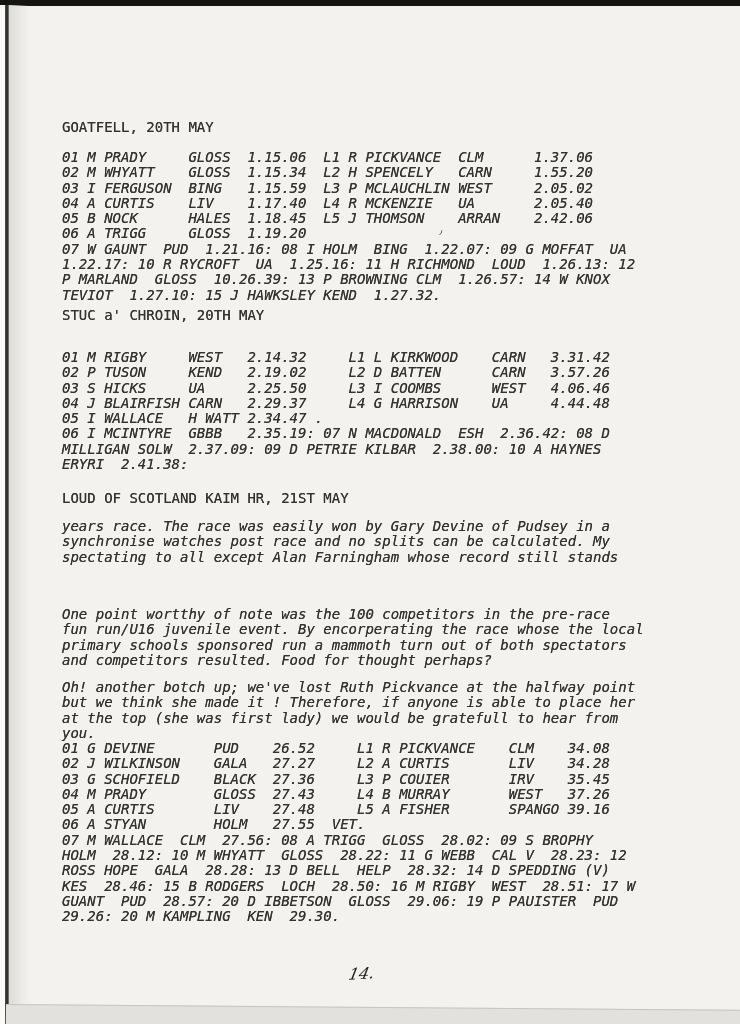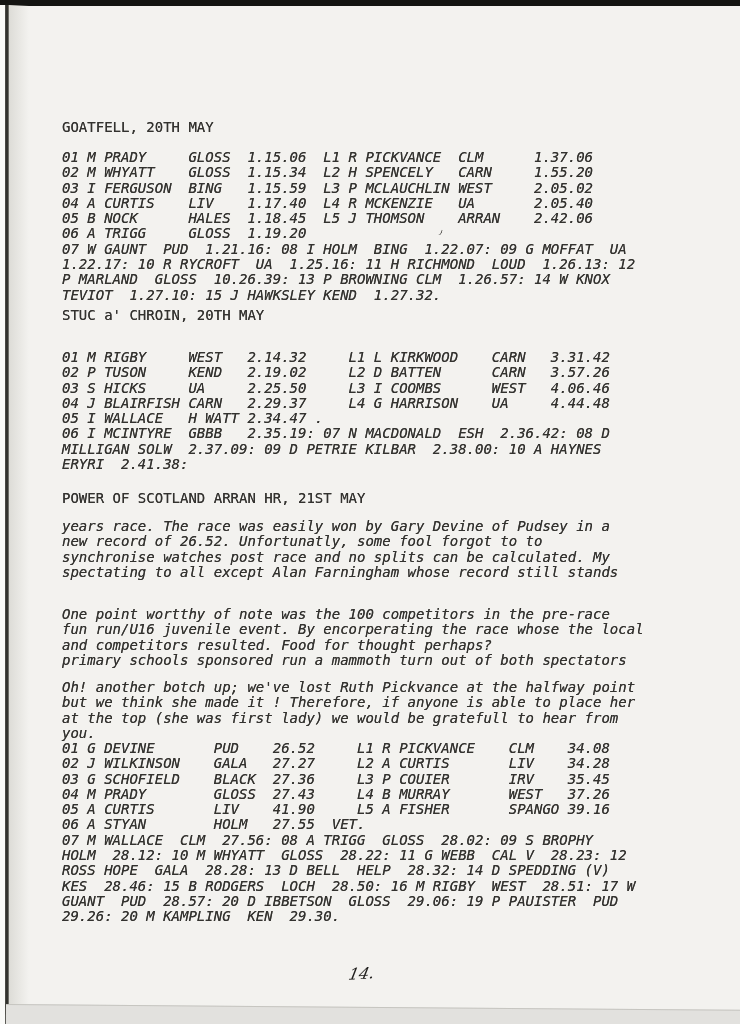--- a/index.html
+++ b/index.html
@@ -105,49 +105,48 @@
       <div class="line">01 M RIGBY     WEST   2.14.32     L1 L KIRKWOOD    CARN   3.31.42</div>
       <div class="line">02 P TUSON     KEND   2.19.02     L2 D BATTEN      CARN   3.57.26</div>
       <div class="line">03 S HICKS     UA     2.25.50     L3 I COOMBS      WEST   4.06.46</div>
       <div class="line">04 J BLAIRFISH CARN   2.29.37     L4 G HARRISON    UA     4.44.48</div>
       <div class="line">05 I WALLACE   H WATT 2.34.47 .</div>
       <div class="line">06 I MCINTYRE  GBBB   2.35.19: 07 N MACDONALD  ESH  2.36.42: 08 D</div>
       <div class="line">MILLIGAN SOLW  2.37.09: 09 D PETRIE KILBAR  2.38.00: 10 A HAYNES</div>
       <div class="line">ERYRI  2.41.38:</div>
     </div>
 
-  <div class="doc heading" style="top:491px">POWER OF SCOTLAND ARRAN HR, 21ST MAY</div>
+  <div class="doc heading" style="top:491px">LOUD OF SCOTLAND KAIM HR, 21ST MAY</div>
 
   <div class="doc" style="top:519px">
       <div class="line">years race. The race was easily won by Gary Devine of Pudsey in a</div>
-      <div class="line">new record of 26.52. Unfortunatly, some fool forgot to to</div>
       <div class="line">synchronise watches post race and no splits can be calculated. My</div>
       <div class="line">spectating to all except Alan Farningham whose record still stands</div>
     </div>
 
   <div class="doc" style="top:607px">
       <div class="line">One point wortthy of note was the 100 competitors in the pre-race</div>
       <div class="line">fun run/U16 juvenile event. By encorperating the race whose the local</div>
+      <div class="line">primary schools sponsored run a mammoth turn out of both spectators</div>
       <div class="line">and competitors resulted. Food for thought perhaps?</div>
-      <div class="line">primary schools sponsored run a mammoth turn out of both spectators</div>
     </div>
 
   <div class="doc" style="top:680px">
       <div class="line">Oh! another botch up; we've lost Ruth Pickvance at the halfway point</div>
       <div class="line">but we think she made it ! Therefore, if anyone is able to place her</div>
       <div class="line">at the top (she was first lady) we would be gratefull to hear from</div>
       <div class="line">you.</div>
     </div>
 
   <div class="doc" style="top:741px">
       <div class="line">01 G DEVINE       PUD    26.52     L1 R PICKVANCE    CLM    34.08</div>
       <div class="line">02 J WILKINSON    GALA   27.27     L2 A CURTIS       LIV    34.28</div>
       <div class="line">03 G SCHOFIELD    BLACK  27.36     L3 P COUIER       IRV    35.45</div>
       <div class="line">04 M PRADY        GLOSS  27.43     L4 B MURRAY       WEST   37.26</div>
-      <div class="line">05 A CURTIS       LIV    41.90     L5 A FISHER       SPANGO 39.16</div>
+      <div class="line">05 A CURTIS       LIV    27.48     L5 A FISHER       SPANGO 39.16</div>
       <div class="line">06 A STYAN        HOLM   27.55  VET.</div>
       <div class="line">07 M WALLACE  CLM  27.56: 08 A TRIGG  GLOSS  28.02: 09 S BROPHY</div>
       <div class="line">HOLM  28.12: 10 M WHYATT  GLOSS  28.22: 11 G WEBB  CAL V  28.23: 12</div>
       <div class="line">ROSS HOPE  GALA  28.28: 13 D BELL  HELP  28.32: 14 D SPEDDING (V)</div>
       <div class="line">KES  28.46: 15 B RODGERS  LOCH  28.50: 16 M RIGBY  WEST  28.51: 17 W</div>
       <div class="line">GUANT  PUD  28.57: 20 D IBBETSON  GLOSS  29.06: 19 P PAUISTER  PUD</div>
       <div class="line">29.26: 20 M KAMPLING  KEN  29.30.</div>
     </div>
 
   <div class="page-number">14.</div>

